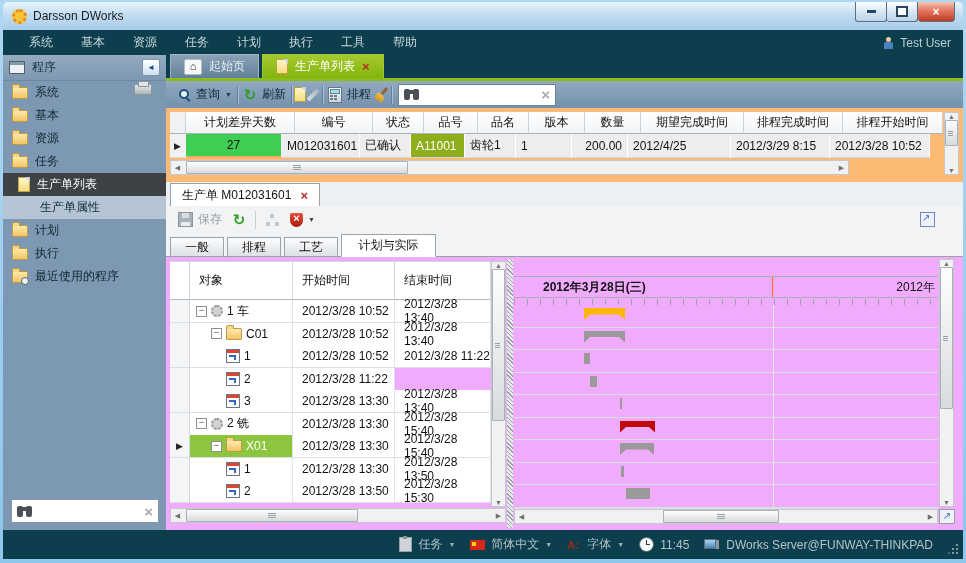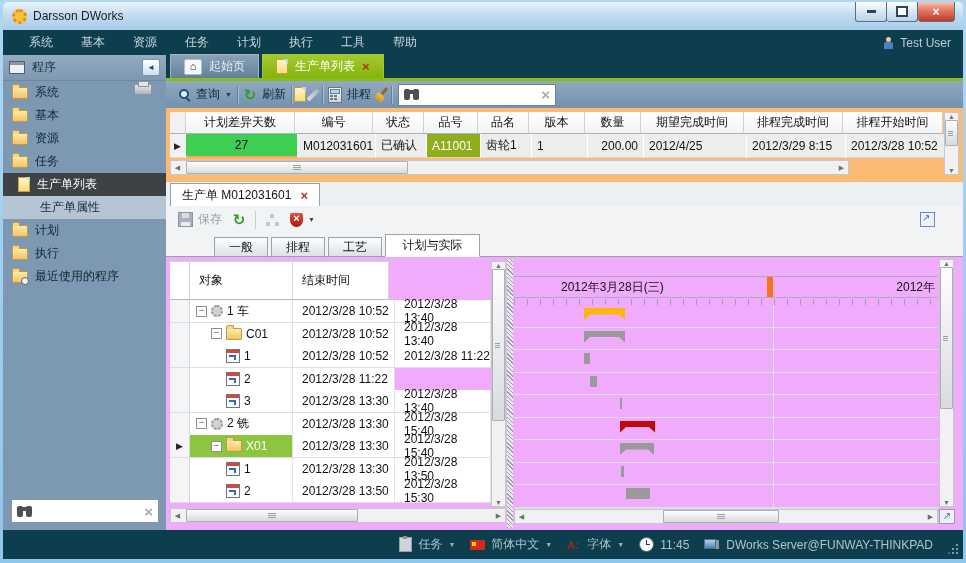--- a/index.html
+++ b/index.html
@@ -123,35 +123,35 @@
   .sbv .thumb{width:11px;height:auto;}
   .sbv .thumb::after{top:50%;left:2px;margin:-2px 0 0 0;width:5px;height:5px;}
   
   #doctabrow{position:absolute;left:166px;top:182px;right:3px;height:24px;background:#edf0f3;border-bottom:1px solid #98a0a8;}
   .doctab{position:absolute;left:4px;top:1px;height:22px;background:#fff;border:1px solid #98a0a8;border-bottom:none;display:flex;align-items:center;gap:9px;padding:0 11px;}
   #doctoolbar{position:absolute;left:166px;top:206px;right:3px;height:27px;background:#f2f3f4;display:flex;align-items:center;gap:7px;padding-left:9px;}
   .disabled-label{color:#9aa1a7;}
   .lsep{width:1px;height:18px;background:#c9ced2;margin:0 2px;}
   #subtabrow{position:absolute;left:166px;top:233px;right:3px;height:24px;background:#f2f3f4;}
   #subtabrow::after{content:"";position:absolute;left:0;right:0;bottom:0;height:1px;background:#98a0a8;}
-  .subtab{position:absolute;box-sizing:border-box;height:20px;top:4px;display:flex;align-items:center;justify-content:center;background:linear-gradient(#fdfdfd,#dce1e6);border:1px solid #9aa2aa;z-index:1;margin-left:44px;}
+  .subtab{position:absolute;box-sizing:border-box;height:20px;top:4px;display:flex;align-items:center;justify-content:center;background:linear-gradient(#fdfdfd,#dce1e6);border:1px solid #9aa2aa;z-index:1;}
   .subtab.active{top:1px;height:23px;background:#fff;border-bottom:1px solid #fff;z-index:3;font-family:Liberation Serif, serif;}
   
   #detail{position:absolute;left:166px;top:257px;right:3px;bottom:33px;background:#f0abfc;}
   #tree-header{position:absolute;left:4px;top:4px;height:39px;display:flex;}
   .th{box-sizing:border-box;border-right:1px solid #d2d6da;border-bottom:1px solid #b2bac1;border-top:1px solid #d2d6da;background:#fff;display:flex;align-items:center;padding-left:9px;}
   .trow{position:absolute;left:4px;display:flex;height:23px;}
   .tc{box-sizing:border-box;border-right:1px solid #e1e4e7;border-bottom:1px solid #dde0e3;display:flex;align-items:center;gap:4px;padding-left:9px;background:#fff;}
   .tc.tsel{width:20px;padding:0;justify-content:center;font-size:9px;color:#222;background:#f4f5f6;border-right:1px solid #d2d6da;}
   .tc.obj.selgreen{background:#8cc63f;color:#fff;}
   .splitter{position:absolute;left:341px;top:2px;width:6px;bottom:2px;background:repeating-linear-gradient(45deg,#9aa0a6 0 1px,#e8eaec 1px 3px);}
   
   #gantt{position:absolute;left:348px;top:2px;width:444px;bottom:2px;}
   .g-dayrow{position:absolute;left:0;top:17px;width:424px;height:22px;border-top:1px solid #a8b0b7;border-bottom:1px solid #a8b0b7;display:flex;box-sizing:border-box;}
-  .g-day1{width:259px;border-right:6px solid #f97316;display:flex;align-items:center;padding-left:47px;box-sizing:border-box;}
+  .g-day1{width:259px;border-right:1px solid #f97316;display:flex;align-items:center;padding-left:29px;box-sizing:border-box;font-weight:bold;}
   .g-day2{flex:1;display:flex;align-items:center;justify-content:flex-end;padding-right:3px;}
   .g-ruler{position:absolute;left:0;top:40px;width:424px;height:6px;background:repeating-linear-gradient(90deg,#9aa4ab 0 1px,transparent 1px 13px);}
   #gantt-grid{position:absolute;left:0;top:46px;width:424px;height:203px;border-bottom:1px solid #dcdfe2;}
   .grow{position:absolute;left:0;width:424px;height:22.5px;border-bottom:1px solid #dcdfe2;box-sizing:border-box;}
   #gantt-grid::after{content:"";position:absolute;left:259px;top:0;bottom:0;width:1px;background:#e3e6e9;}
   .gbar{position:absolute;height:12px;}
   .gbar.summary{clip-path:polygon(0 0,100% 0,100% 100%,calc(100% - 6px) 55%,6px 55%,0 100%);}
   .gbar.task{height:11px;}
   .g-corner{position:absolute;left:425px;top:250px;width:16px;height:15px;border:1px solid #9aa0a6;background:#eef2f8;box-sizing:border-box;text-align:center;line-height:12px;font-size:10px;color:#3a5fc0;}
   
@@ -296,21 +296,21 @@
       <div class="gh" style="width: 54px;">品号</div>
       <div class="gh" style="width: 51px;">品名</div>
       <div class="gh" style="width: 56px;">版本</div>
       <div class="gh" style="width: 56px;">数量</div>
       <div class="gh" style="width: 103px;">期望完成时间</div>
       <div class="gh" style="width: 99px;">排程完成时间</div>
       <div class="gh" style="width: 100px;">排程开始时间</div>
     </div>
   <div id="grid-row">
       <div class="gc gsel" style="width: 16px;">▶</div>
-      <div class="gc green" style="width: 112px;">27</div>
+      <div class="gc green" style="width: 96px;">27</div>
       <div class="gc" style="width: 78px;">M012031601</div>
       <div class="gc" style="width: 51px;">已确认</div>
       <div class="gc olive" style="width: 54px;">A11001</div>
       <div class="gc" style="width: 51px;">齿轮1</div>
       <div class="gc" style="width: 56px;">1</div>
       <div class="gc num" style="width: 56px;">200.00</div>
       <div class="gc" style="width: 103px;">2012/4/25</div>
       <div class="gc" style="width: 99px;">2012/3/29 8:15</div>
       <div class="gc" style="width: 100px;">2012/3/28 10:52</div>
     </div>
@@ -352,20 +352,21 @@
     <div class="subtab" style="left: 4px; width: 54px;">一般</div>
     <div class="subtab" style="left: 61px; width: 54px;">排程</div>
     <div class="subtab" style="left: 118px; width: 54px;">工艺</div>
     <div class="subtab active" style="left: 175px; width: 95px;">计划与实际</div>
   </div>
 
 <div id="detail">
   <div id="tree-header">
       <div class="th" style="width: 20px; padding-left: 0px;"></div>
       <div class="th" style="width: 103px;">对象</div>
+      <div class="th" style="width: 102px;">开始时间</div>
       <div class="th" style="width: 96px;">结束时间</div>
     </div>
   <div id="tree-body">
       <div class="trow" style="top: 43px;">
         <div class="tc tsel"></div>
         <div class="tc obj" style="width: 103px; padding-left: 6px;">
           <span class="exp">−</span>
           <span class="ic i-gear-sm"></span>
           <span>1 车</span>
         </div>

